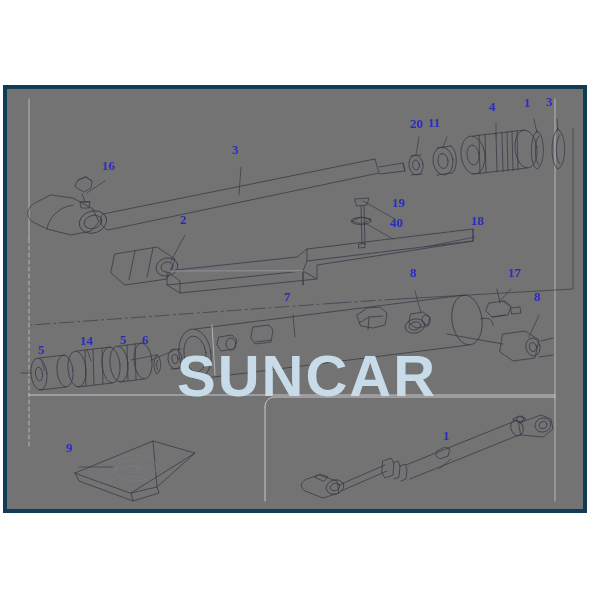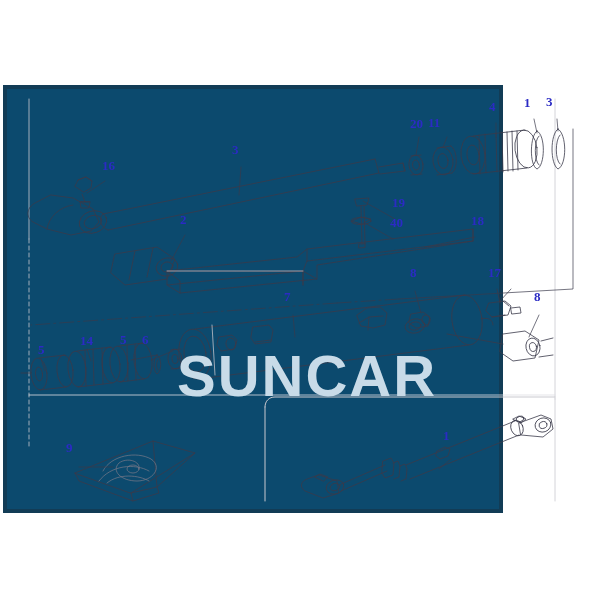--- a/index.html
+++ b/index.html
@@ -1,19 +1,19 @@
 <!DOCTYPE html>
 <html><head>
 <meta charset="utf-8">
 <style>
   html,body{margin:0;padding:0;background:#ffffff;}
   body{width:600px;height:600px;font-family:"Liberation Sans",sans-serif;overflow:hidden;}
   #stage{position:relative;width:600px;height:600px;background:#fff;}
-  #frame{position:absolute;left:3px;top:85px;width:500px;height:428px;
-         border:4px solid #123c56;box-sizing:border-box;background:#0c4a6e;}
+  #frame{position:absolute;left:3px;top:85px;width:584px;height:428px;
+         border:4px solid #123c56;box-sizing:border-box;background:#737373;}
   #inner{position:absolute;left:0;top:0;width:100%;height:100%;}
   svg{display:block;}
   .lbl{position:absolute;color:#2b2bc4;font-family:"Liberation Serif",serif;
        font-size:13px;font-weight:700;letter-spacing:0px;line-height:1;}
   .wm{position:absolute;left:170px;top:253px;font-size:58px;font-weight:700;
       color:#c8dbe8;letter-spacing:2px;font-family:"Liberation Sans",sans-serif;
       user-select:none;}
 </style>
 </head>
 <body>
@@ -237,18 +237,18 @@
   <div class="lbl" style="left:534px;top:290px">8</div>
   <div class="lbl" style="left:410px;top:266px">8</div>
   <div class="lbl" style="left:66px;top:441px">9</div>
   <div class="lbl" style="left:410px;top:117px">20</div>
   <div class="lbl" style="left:428px;top:116px">11</div>
   <div class="lbl" style="left:524px;top:96px">1</div>
   <div class="lbl" style="left:546px;top:95px">3</div>
   <div class="lbl" style="left:80px;top:334px">14</div>
   <div class="lbl" style="left:120px;top:333px">5</div>
   <div class="lbl" style="left:102px;top:159px">16</div>
-  <div class="lbl" style="left:488px;top:266px">17</div>
+  <div class="lbl" style="left:508px;top:266px">17</div>
   <div class="lbl" style="left:471px;top:214px">18</div>
   <div class="lbl" style="left:392px;top:196px">19</div>
   <div class="lbl" style="left:390px;top:216px">40</div>
 
 </div>
 
 </body></html>

